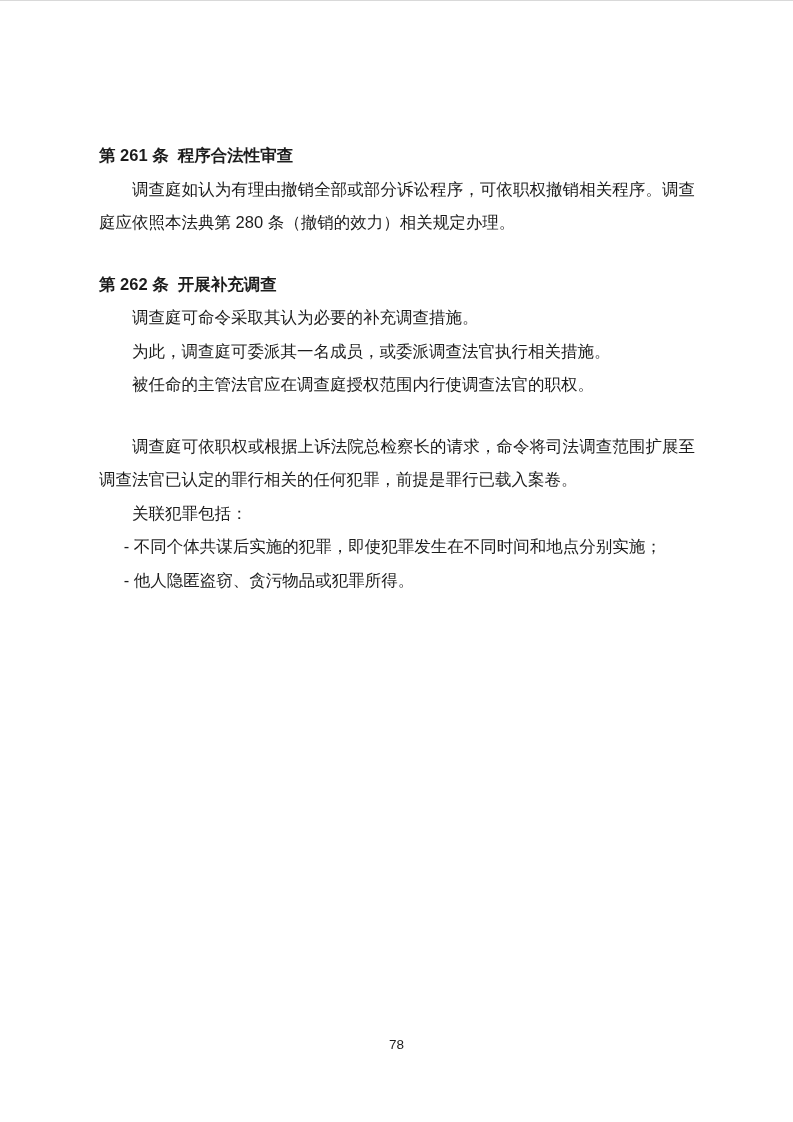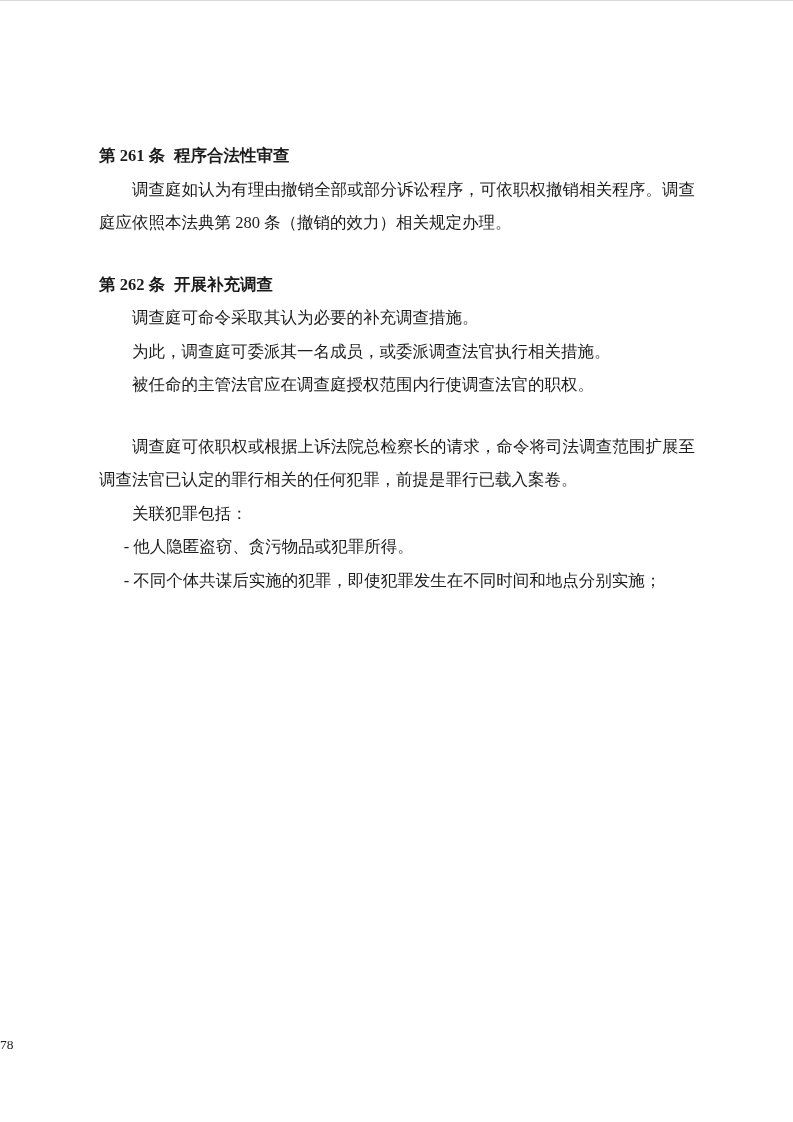--- a/index.html
+++ b/index.html
@@ -6,21 +6,21 @@
     margin: 0;
     padding: 0;
     background: #ffffff;
   }
   .page {
     position: relative;
     width: 793px;
     height: 1122px;
     background: #ffffff;
     overflow: hidden;
-    font-family: Liberation Serif, serif;
+    font-family: Liberation Sans, sans-serif;
     color: #1c1c1c;
   }
   .page-top-edge {
     position: absolute;
     top: 0; left: 0; right: 0;
     height: 1px;
     background: #d9d9d9;
   }
   .content {
     position: absolute;
@@ -49,20 +49,21 @@
     text-indent: 2em;
   }
   .para.bullet {
     text-indent: 1.5em;
   }
   .page-footer {
     position: absolute;
     left: 0;
     right: 0;
     top: 1036px;
+    text-align: center;
     font-size: 13.5px;
     line-height: 18px;
     color: #1c1c1c;
   }
 </style>
 </head>
 <body>
 
 <div class="page">
   <div class="page-top-edge"></div>
@@ -77,22 +78,22 @@
     <section class="article">
       <h2 class="article-heading"><span class="article-number">第 262 条</span><span class="article-title">开展补充调查</span></h2>
       <p class="para">调查庭可命令采取其认为必要的补充调查措施。</p>
       <p class="para">为此，调查庭可委派其一名成员，或委派调查法官执行相关措施。</p>
       <p class="para">被任命的主管法官应在调查庭授权范围内行使调查法官的职权。</p>
     </section>
 
     <section class="article">
       <p class="para">调查庭可依职权或根据上诉法院总检察长的请求，命令将司法调查范围扩展至调查法官已认定的罪行相关的任何犯罪，前提是罪行已载入案卷。</p>
       <p class="para">关联犯罪包括：</p>
+      <p class="para bullet">- 不同个体共谋后实施的犯罪，即使犯罪发生在不同时间和地点分别实施；</p>
       <p class="para bullet">- 他人隐匿盗窃、贪污物品或犯罪所得。</p>
-      <p class="para bullet">- 不同个体共谋后实施的犯罪，即使犯罪发生在不同时间和地点分别实施；</p>
     </section>
 
 
   </main>
 
   <footer class="page-footer">
     <span class="page-number">78</span>
   </footer>
 </div>
 

